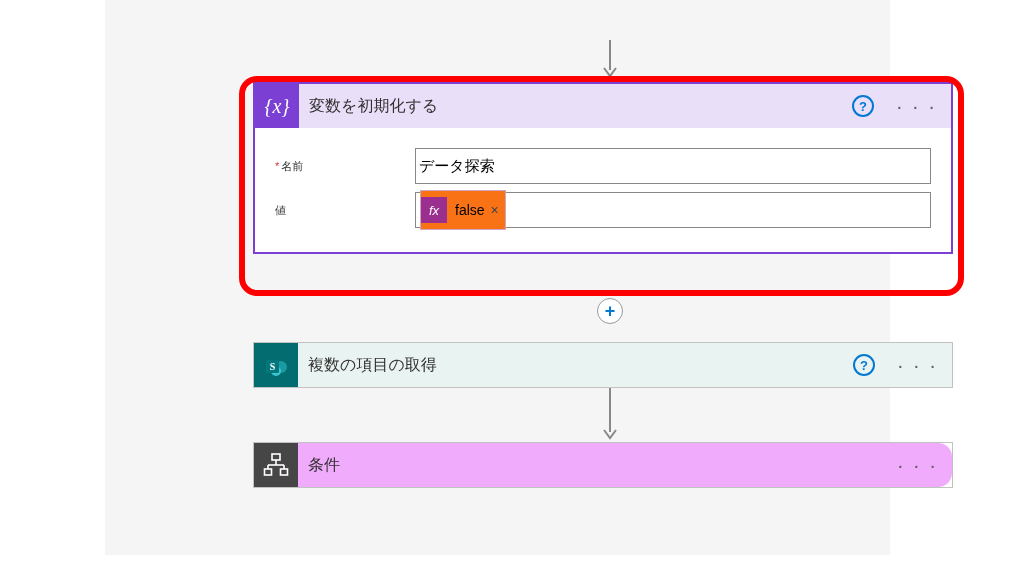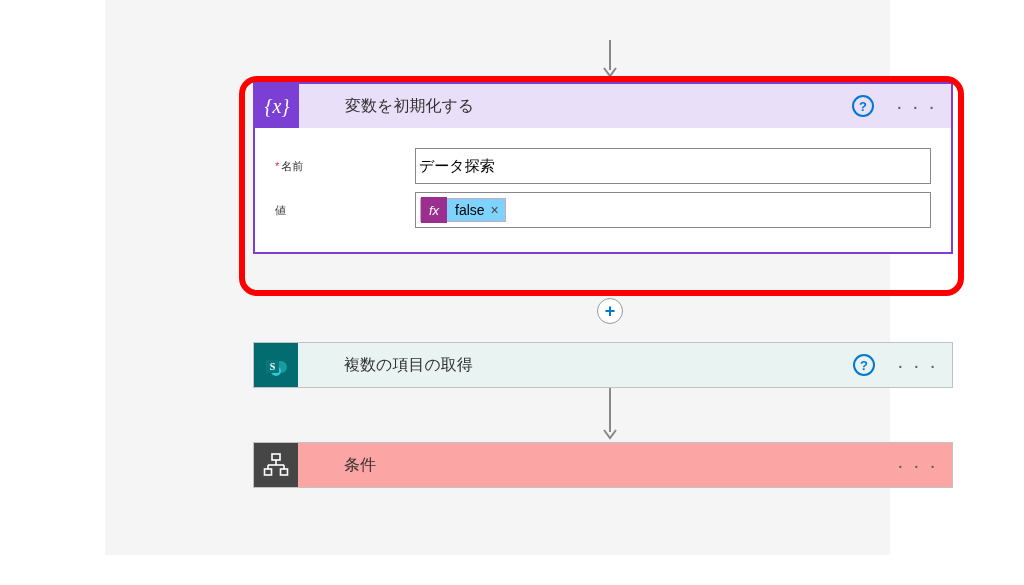--- a/index.html
+++ b/index.html
@@ -53,21 +53,20 @@
     height: 44px;
     display: flex;
     align-items: center;
     justify-content: center;
     flex-shrink: 0;
   }
   .card-header .title {
     flex: 1;
     font-size: 16px;
     color: #323130;
-    margin-left: 36px;
   }
   .card-header .help {
     width: 22px;
     height: 22px;
     border: 2px solid #0078d4;
     border-radius: 50%;
     color: #0078d4;
     font-size: 13px;
     font-weight: bold;
     display: flex;
@@ -115,24 +114,24 @@
   }
   .select-input {
     justify-content: space-between;
   }
   .select-input .chev {
     font-size: 12px;
     color: #666;
   }
   .token-input { padding: 4px; }
   .token {
-    height: 24px;
+    height: 40px;
     display: inline-flex;
     align-items: center;
-    background: #7dd3fc;
+    background: #f97316;
     border: 1px solid #cfa7c5;
     font-size: 14px;
     padding-right: 6px;
   }
   .token .fx {
     width: 26px;
     height: 26px;
     background: #9b2f8f;
     color: #fff;
     font-style: italic;
@@ -161,21 +160,21 @@
     z-index: 20;
   }
 
   
   .sp-card { top: 342px; }
   .sp-card .card-header { background: #e9f4f2; }
   .sp-card .icon-box { background: #036c70; color:#fff; font-size: 16px; }
 
   
   .cond-card { top: 442px; }
-  .cond-card .card-header { background: #fca5a5; }
+  .cond-card .card-header { background: #f0abfc; border-radius: 14px; }
   .cond-card .icon-box { background: #464646; color:#fff; }
 
   
   .top-arrow {
     position: absolute;
     left: 497px;
     top: 40px;
   }
   
   .mid-arrow-wrap {

